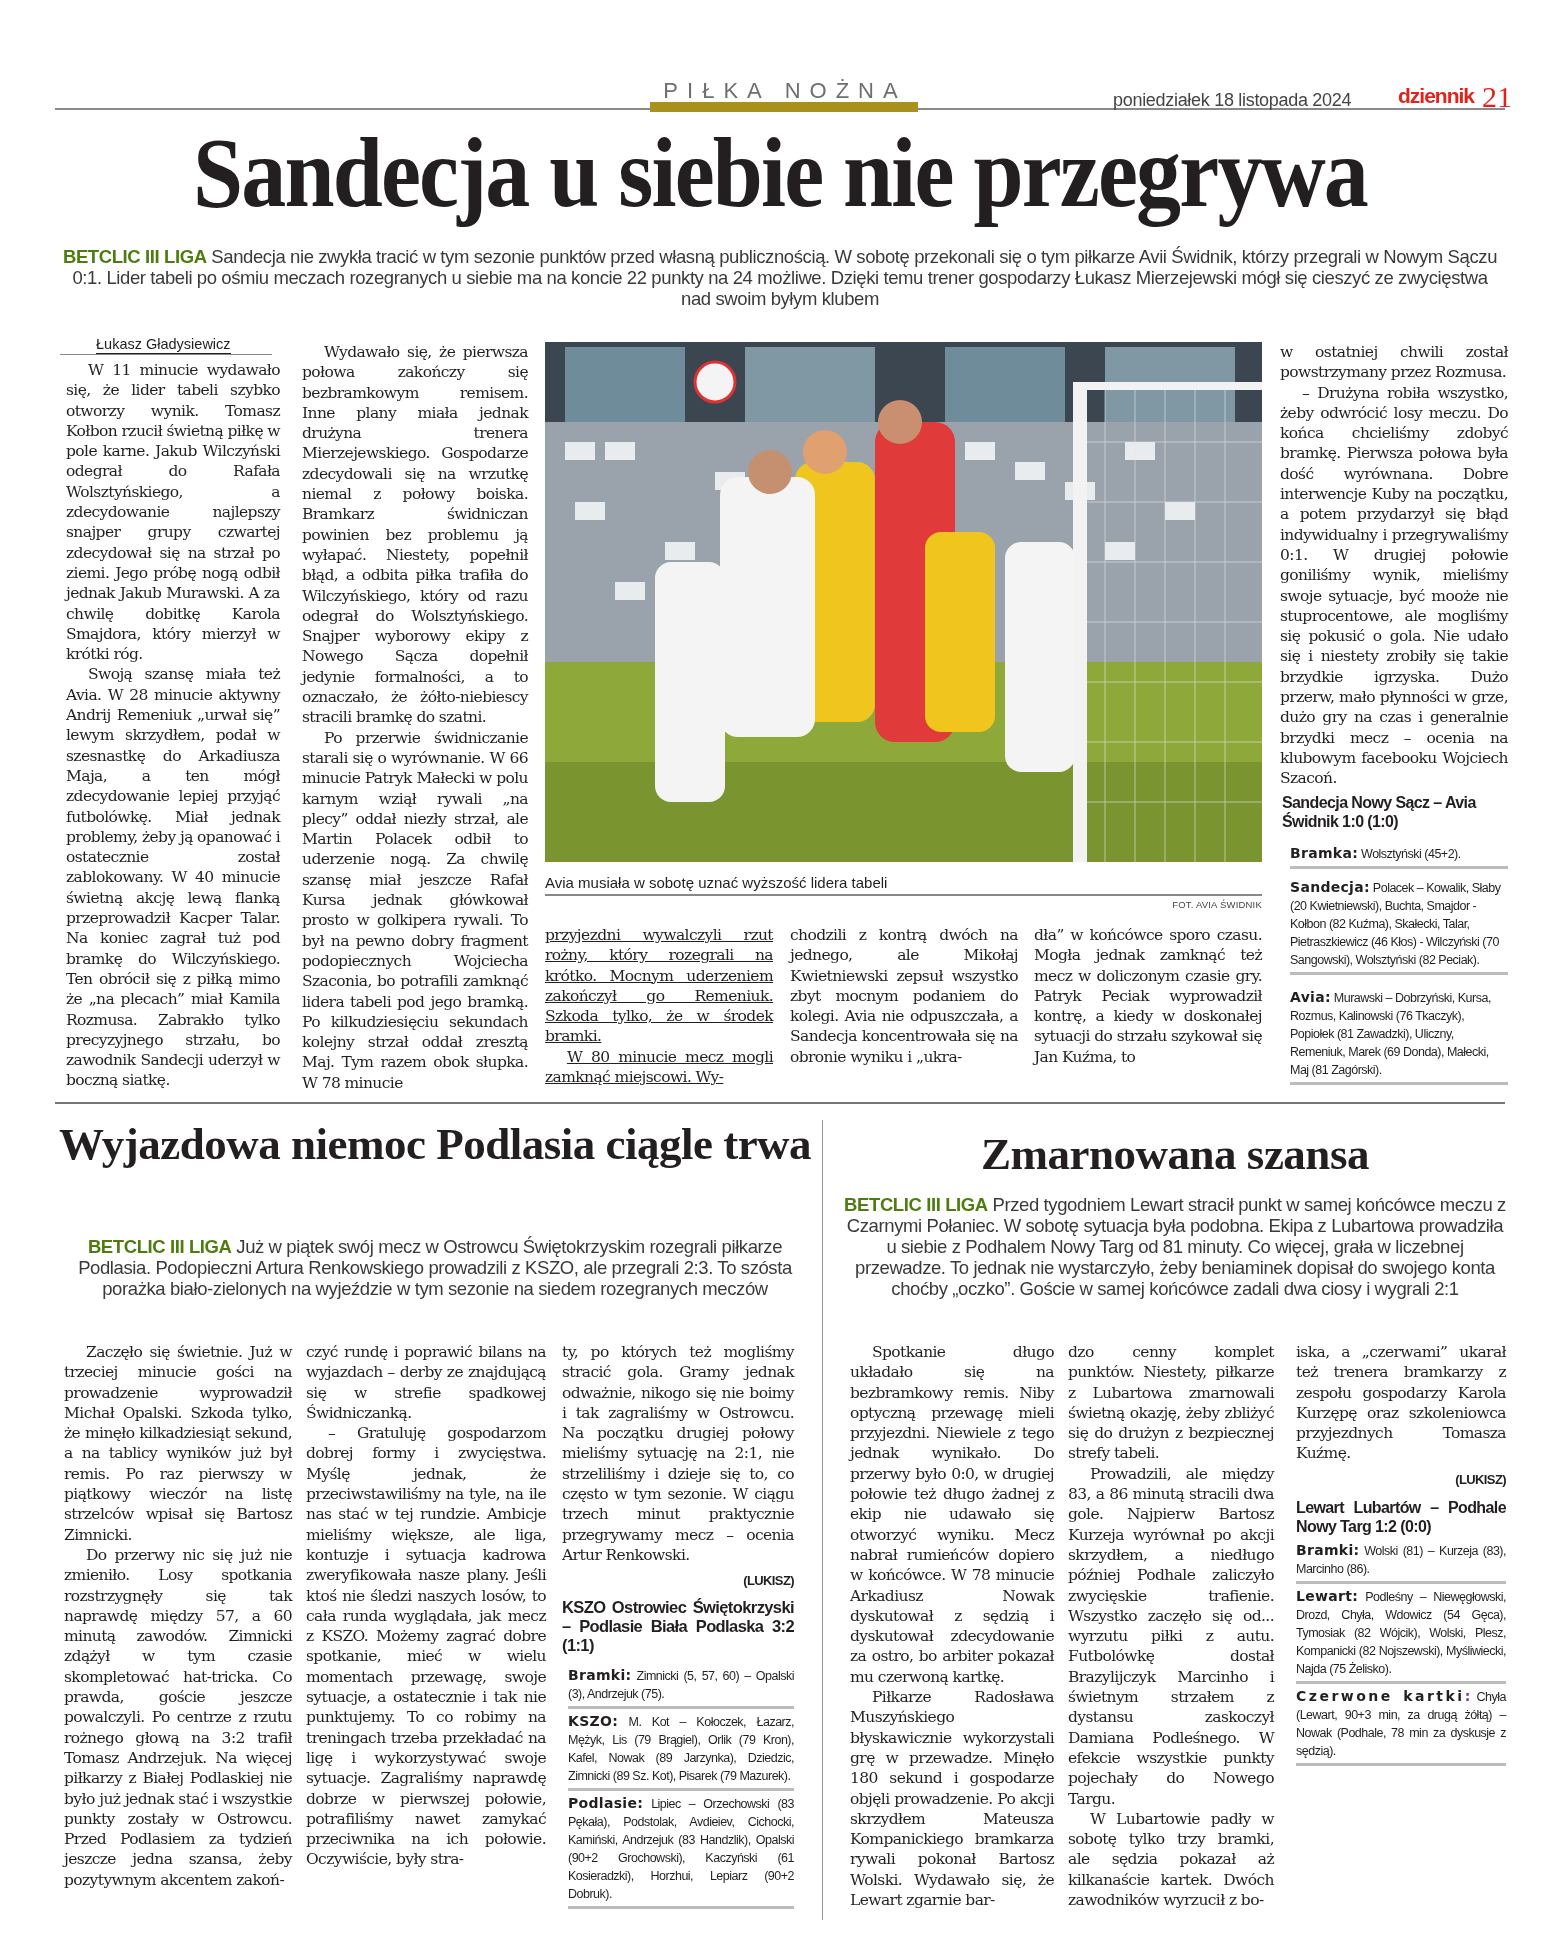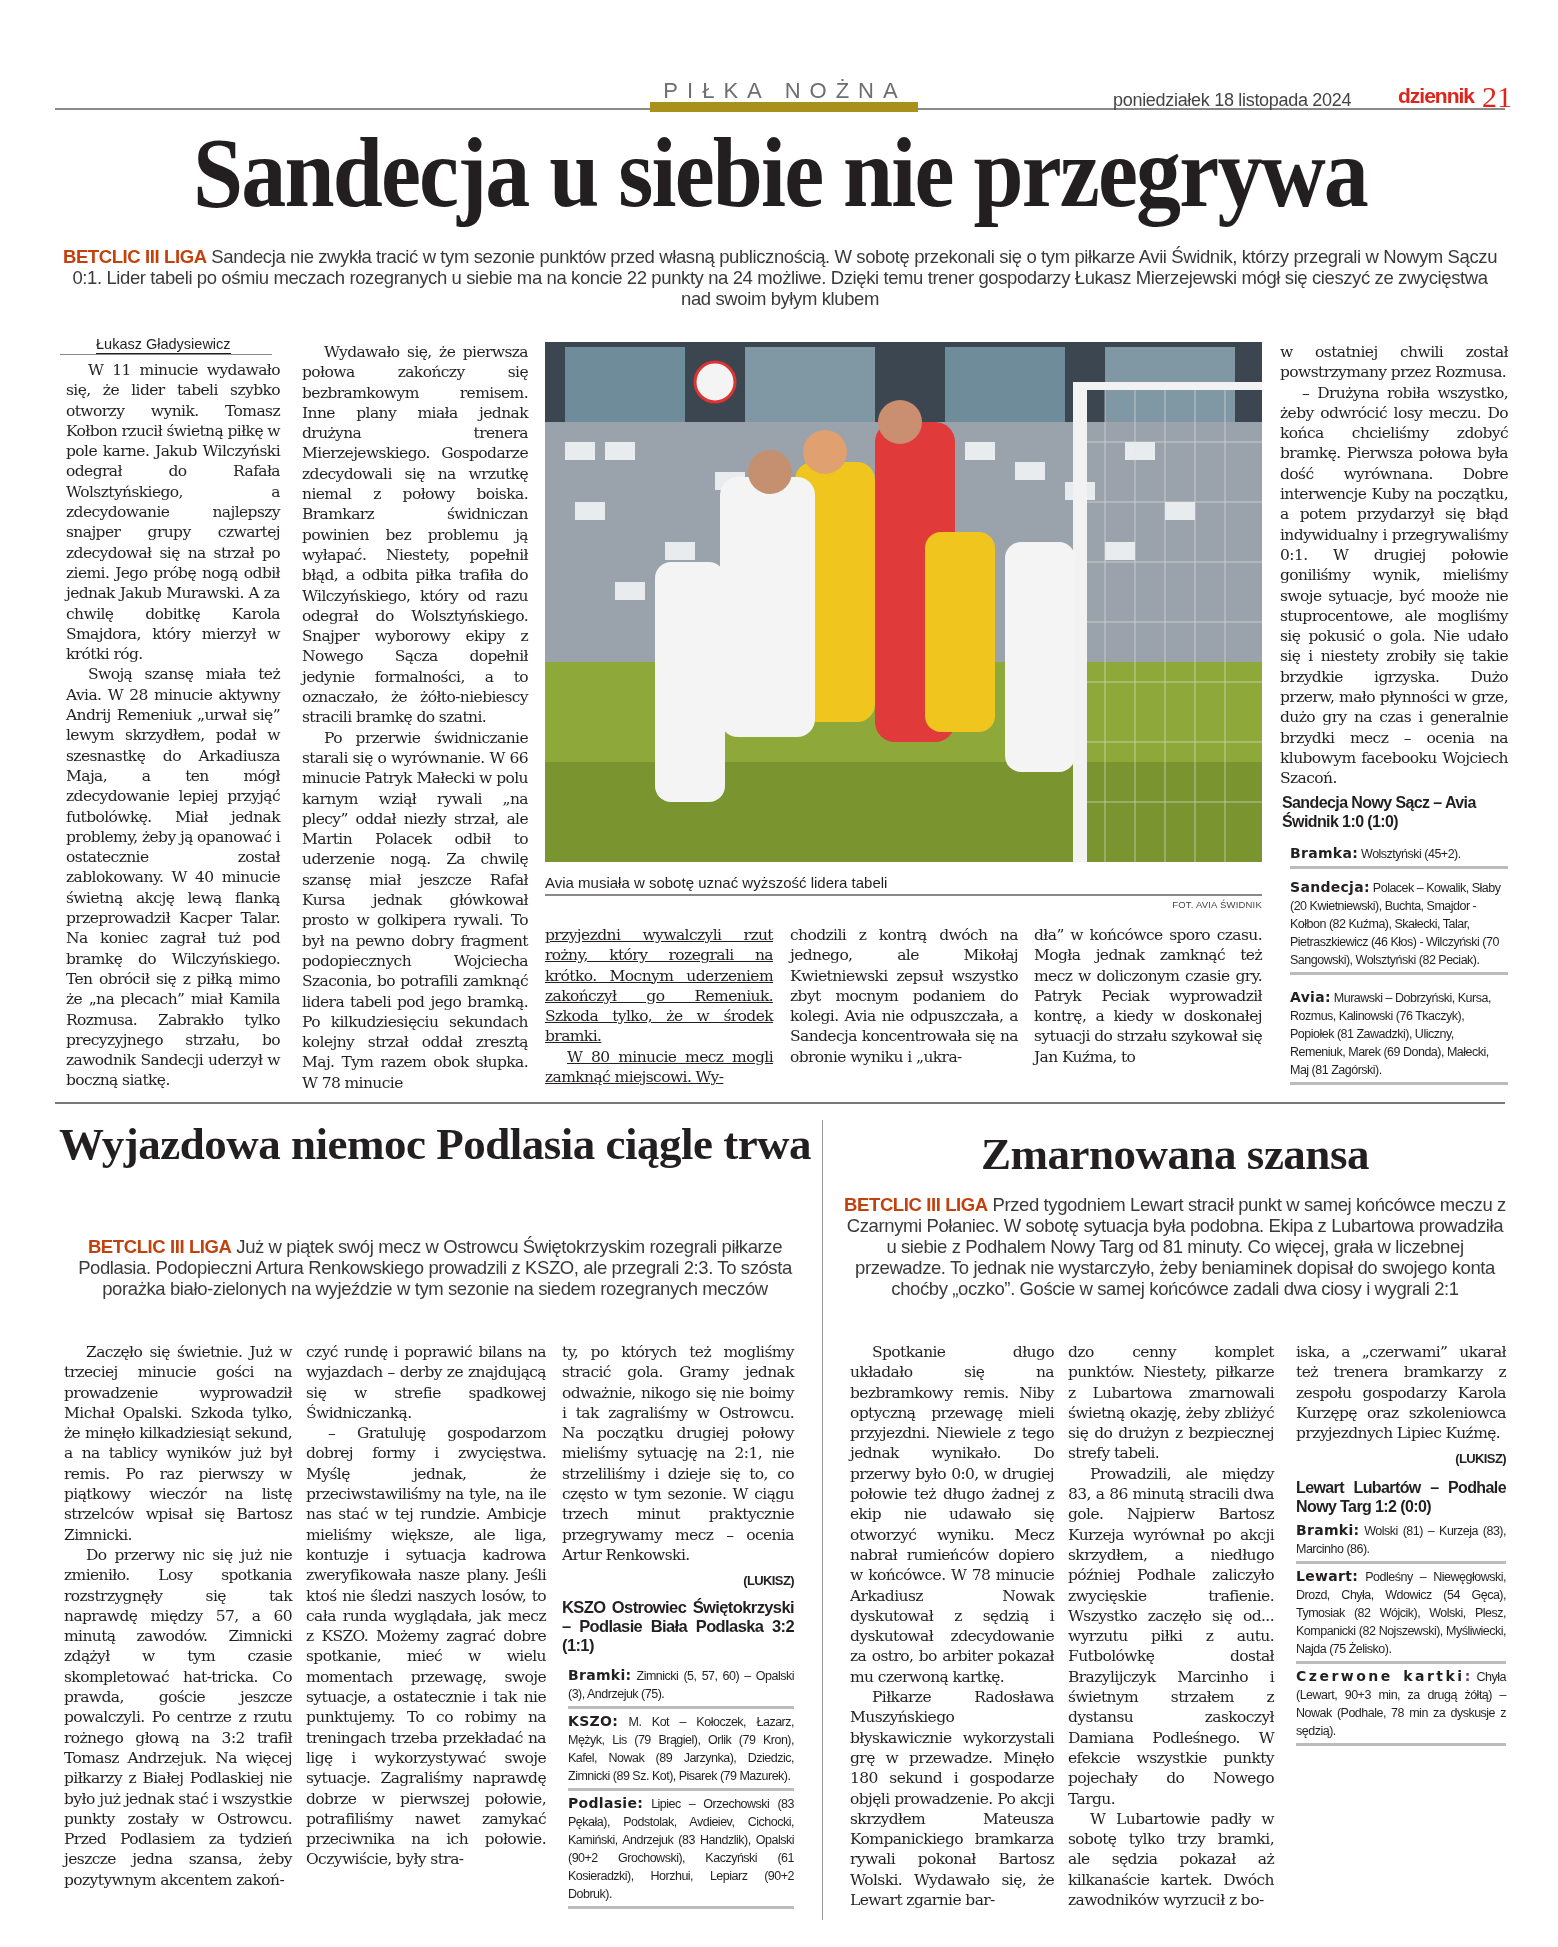--- a/index.html
+++ b/index.html
@@ -12,21 +12,21 @@
   .section-label { left: 640px; top: 78px; width: 290px; text-align: center; font-family: "Liberation Sans", sans-serif; font-size: 22px; letter-spacing: 9px; color: #6d6e70; font-weight: 300; }
   .section-bar { left: 650px; top: 102px; width: 268px; height: 10px; background: #a8901a; }
   .header-rule { left: 55px; top: 108px; width: 1450px; height: 2px; background: #8a8a8a; }
   .date { left: 1113px; top: 90px; font-family: "Liberation Sans", sans-serif; font-size: 18px; color: #444; letter-spacing: -0.3px; }
   .brand { left: 1398px; top: 84px; font-family: "Liberation Sans", sans-serif; font-size: 21px; font-weight: 900; color: #e2231a; letter-spacing: -1px; }
   .page-num { left: 1482px; top: 80px; font-family: "Liberation Serif", serif; font-size: 30px; color: #e2231a; }
 
   .main-title { left: 60px; top: 115px; width: 1440px; text-align: center; font-family: "Liberation Serif", serif; font-weight: bold; font-size: 100px; letter-spacing: -2px; color: #231f20; transform: scaleX(0.9); transform-origin: center; white-space: nowrap; }
 
   .lead { font-family: "Liberation Sans", sans-serif; font-size: 18.5px; line-height: 21px; text-align: center; color: #3a3a3a; letter-spacing: -0.4px; }
-  .lead .tag { color: #c2410c; font-weight: bold; }
+  .lead .tag { color: #4d7c0f; font-weight: bold; }
   .lead-main { left: 60px; top: 246px; width: 1440px; }
 
   
   .col { font-family: "DejaVu Serif", serif; font-size: 15.5px; line-height: 20.3px; text-align: justify; color: #231f20; letter-spacing: -0.6px; }
   .col p { text-indent: 22px; }
   .col p.noind { text-indent: 0; }
 
   .byline { left: 96px; top: 336px; font-family: "Liberation Sans", sans-serif; font-size: 14.5px; color: #231f20; border-bottom: 2px solid #231f20; padding-bottom: 1px; }
   .byline-rule { left: 60px; top: 354px; width: 212px; height: 1px; background: #888; }
 
@@ -199,21 +199,21 @@
 <div class="abs col" style="left:850px; top:1342px; width:204px;">
   <p>Spotkanie długo układało się na bezbramkowy remis. Niby optyczną przewagę mieli przyjezdni. Niewiele z tego jednak wynikało. Do przerwy było 0:0, w drugiej połowie też długo żadnej z ekip nie udawało się otworzyć wyniku. Mecz nabrał rumieńców dopiero w końcówce. W 78 minucie Arkadiusz Nowak dyskutował z sędzią i dyskutował zdecydowanie za ostro, bo arbiter pokazał mu czerwoną kartkę.</p>
   <p>Piłkarze Radosława Muszyńskiego błyskawicznie wykorzystali grę w przewadze. Minęło 180 sekund i gospodarze objęli prowadzenie. Po akcji skrzydłem Mateusza Kompanickiego bramkarza rywali pokonał Bartosz Wolski. Wydawało się, że Lewart zgarnie bar-</p>
 </div>
 <div class="abs col" style="left:1068px; top:1342px; width:206px;">
   <p class="noind">dzo cenny komplet punktów. Niestety, piłkarze z Lubartowa zmarnowali świetną okazję, żeby zbliżyć się do drużyn z bezpiecznej strefy tabeli.</p>
   <p>Prowadzili, ale między 83, a 86 minutą stracili dwa gole. Najpierw Bartosz Kurzeja wyrównał po akcji skrzydłem, a niedługo później Podhale zaliczyło zwycięskie trafienie. Wszystko zaczęło się od... wyrzutu piłki z autu. Futbolówkę dostał Brazylijczyk Marcinho i świetnym strzałem z dystansu zaskoczył Damiana Podleśnego. W efekcie wszystkie punkty pojechały do Nowego Targu.</p>
   <p>W Lubartowie padły w sobotę tylko trzy bramki, ale sędzia pokazał aż kilkanaście kartek. Dwóch zawodników wyrzucił z bo-</p>
 </div>
 <div class="abs col" style="left:1296px; top:1342px; width:210px;">
-  <p class="noind">iska, a „czerwami” ukarał też trenera bramkarzy z zespołu gospodarzy Karola Kurzępę oraz szkoleniowca przyjezdnych Lipiec Kuźmę.</p>
+  <p class="noind">iska, a „czerwami” ukarał też trenera bramkarzy z zespołu gospodarzy Karola Kurzępę oraz szkoleniowca przyjezdnych Tomasza Kuźmę.</p>
   <div class="sign" style="margin-top:6px;">(LUKISZ)</div>
   <div class="match-title" style="margin-top:8px;">Lewart Lubartów – Podhale Nowy Targ 1:2 (0:0)</div>
   <div style="margin-top:2px;">
     <div class="info-row"><span class="lbl">Bramki:</span> <span>Wolski (81) – Kurzeja (83), Marcinho (86).</span></div>
     <div class="info-row"><span class="lbl">Lewart:</span> <span>Podleśny – Niewęgłowski, Drozd, Chyła, Wdowicz (54 Gęca), Tymosiak (82 Wójcik), Wolski, Plesz, Kompanicki (82 Nojszewski), Myśliwiecki, Najda (75 Żelisko).</span></div>
     <div class="info-row"><span class="lbl wide">Czerwone kartki</span><span class="colon lbl">:</span> <span>Chyła (Lewart, 90+3 min, za drugą żółtą) – Nowak (Podhale, 78 min za dyskusje z sędzią).</span></div>
   </div>
 </div>
 
 </body></html>

